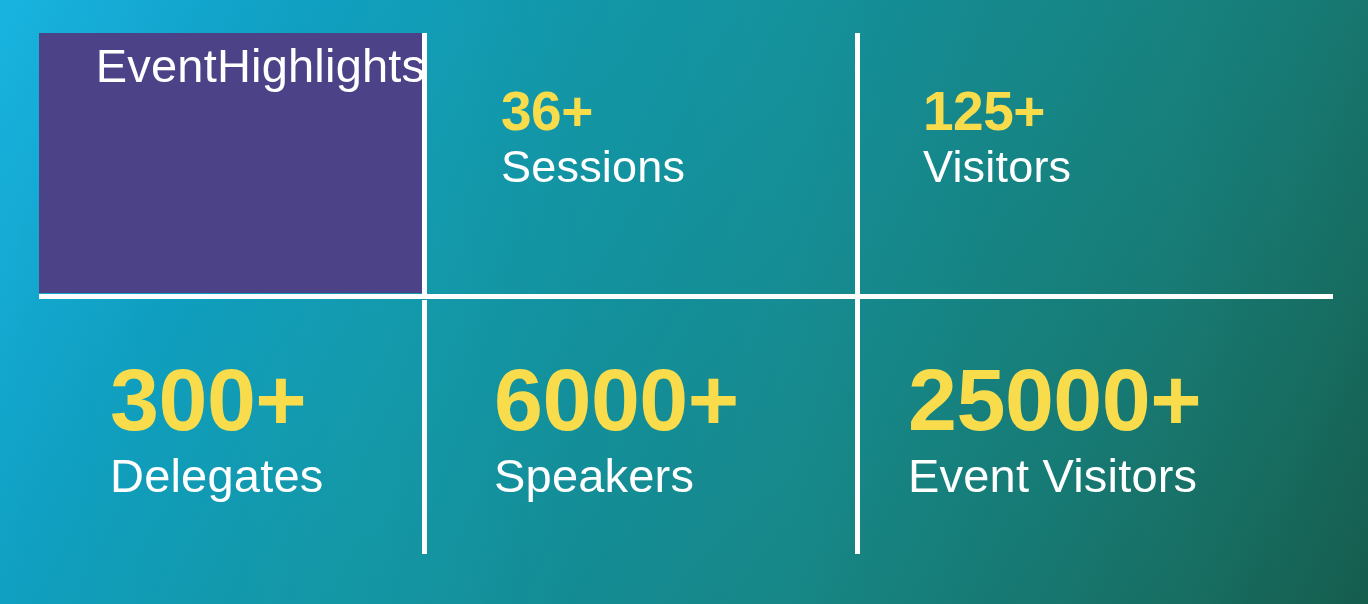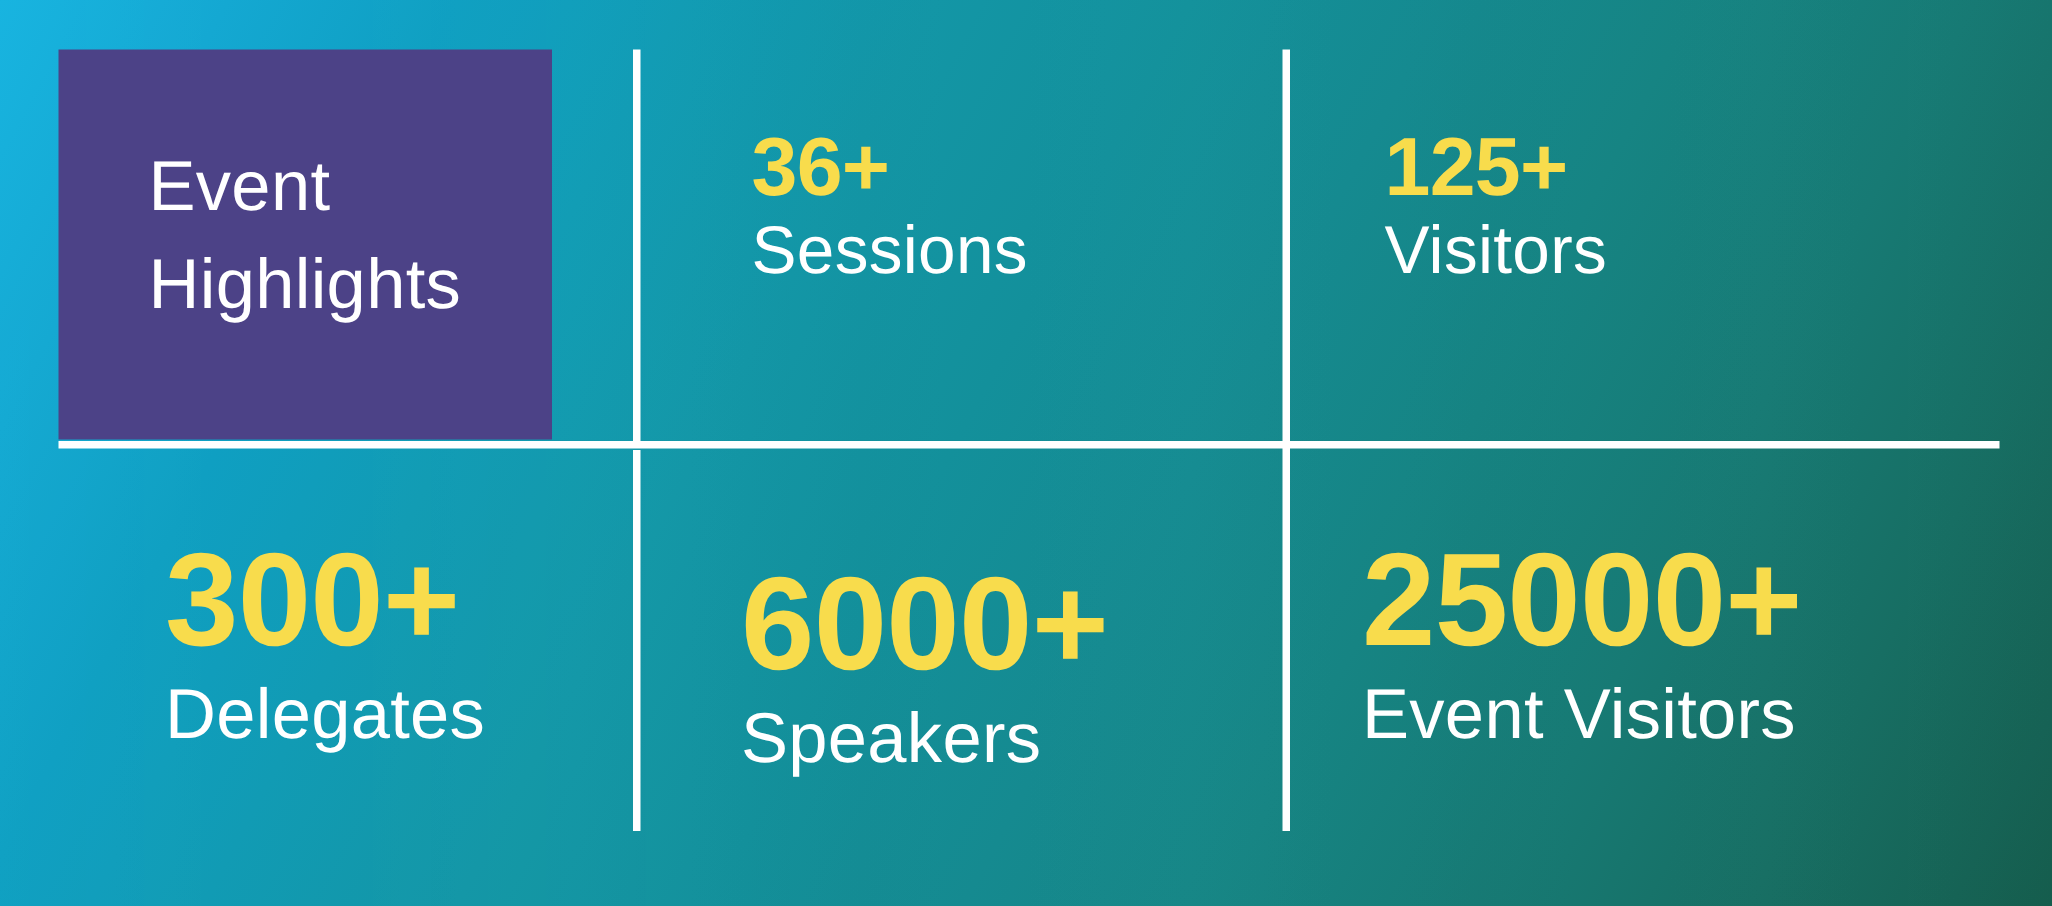--- a/index.html
+++ b/index.html
@@ -52,25 +52,24 @@
         rgba(255,255,255,0.012) 86%,
         rgba(0,0,0,0.008) 100%);
     mix-blend-mode: overlay;
   }
 
   
   .highlight-panel {
     position: absolute;
     left: 39px;
     top: 33px;
-    width: 329px;
+    width: 383px;
     height: 260px;
     background: #4C4287;
     display: flex;
-    flex-direction: column;
     justify-content: center;
     box-sizing: border-box;
     padding-left: 60px;
     padding-bottom: 14px;
     z-index: 2;
   }
   .highlight-line {
     color: #FFFFFF;
     font-size: 47px;
     line-height: 65px;
@@ -135,21 +134,21 @@
   .row-top .stat-label  { font-size: 45px; margin-top: 5px; }
 
   
   .row-bottom .stat-number { font-size: 88px; }
   .row-bottom .stat-label  { font-size: 47px; margin-top: 9px; }
 
   
   #cell-sessions   { left: 501px; top: 85px; }
   #cell-speakers   { left: 923px; top: 85px; }
   #cell-exhibitors { left: 110px;  top: 357px; }
-  #cell-delegates  { left: 494px; top: 357px; margin-top: 16px; }
+  #cell-delegates  { left: 494px; top: 357px; }
   #cell-visitors   { left: 908px; top: 357px; }
 </style>
 </head>
 <body>
 
 <div id="stage">
 
   <div class="highlight-panel">
     <div class="highlight-line">Event</div>
     <div class="highlight-line">Highlights</div>

